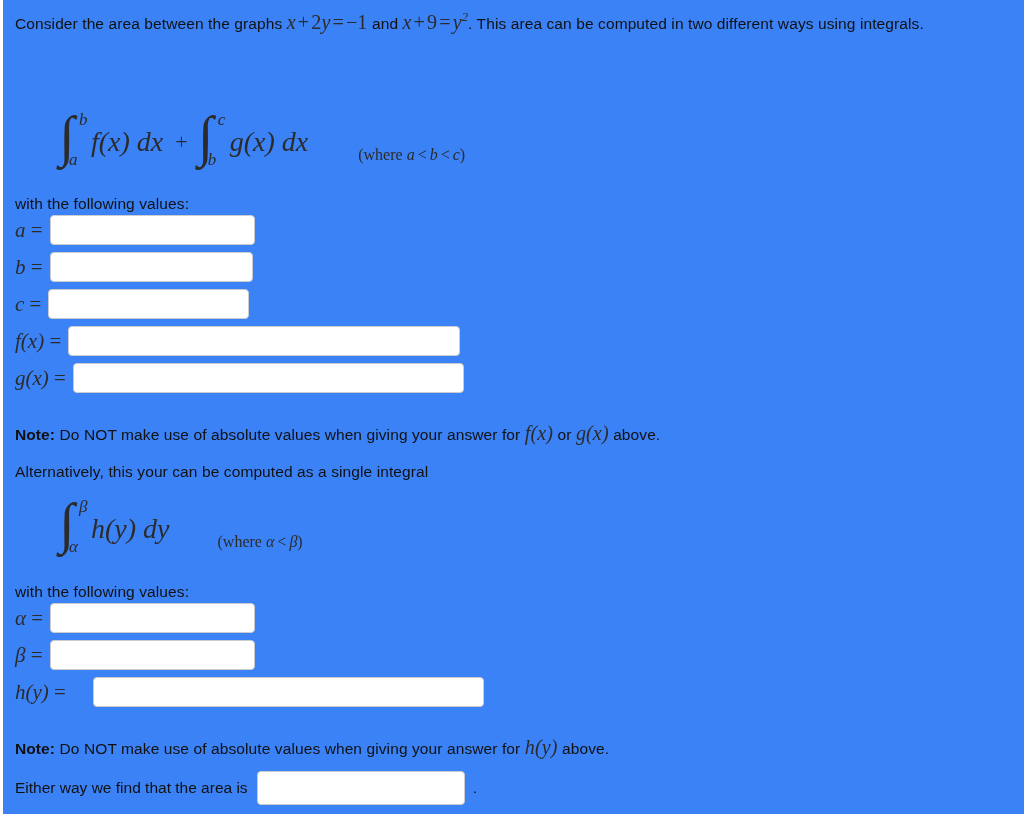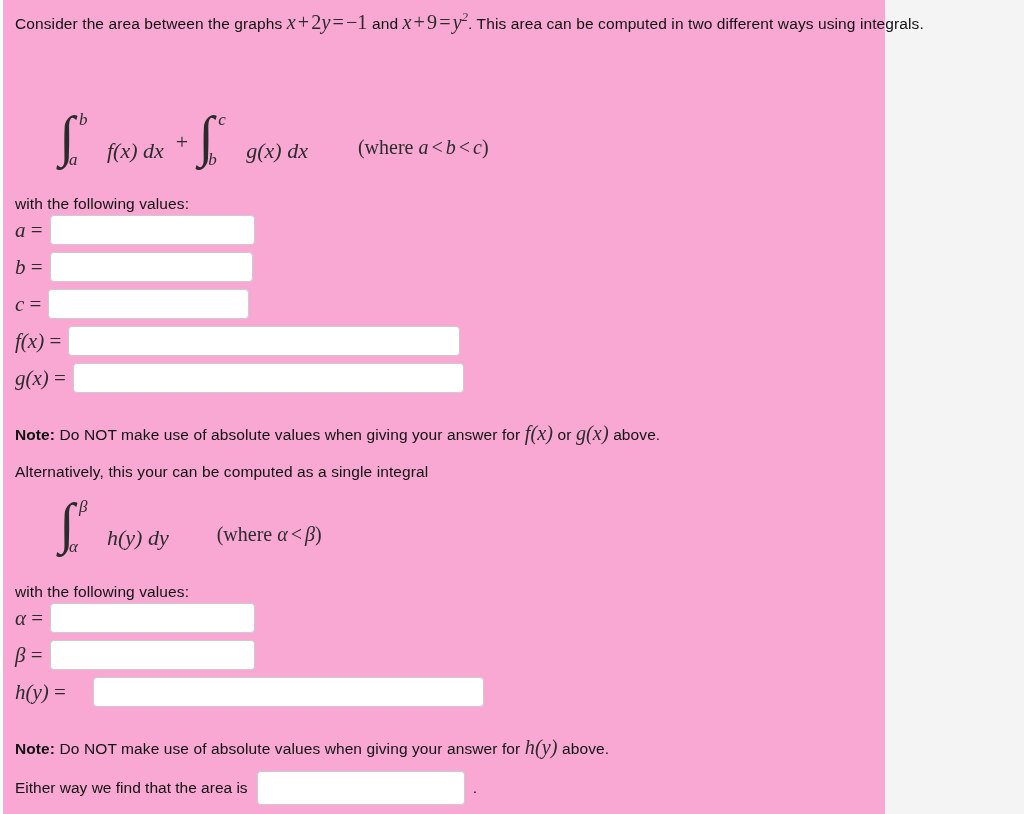--- a/index.html
+++ b/index.html
@@ -12,23 +12,23 @@
     background: #f4f4f4;
     font-family: "Liberation Sans", sans-serif;
     font-size: 15.5px;
     color: #111;
     overflow: hidden;
     position: relative;
   }
   .page {
     position: absolute;
     left: 0; top: 0;
-    width: 885px;
+    width: 1024px;
     height: 814px;
-    background: #f9a8d4;
+    background: #3b82f6;
     box-sizing: border-box;
     border-left: 3px solid #ffffff;
   }
   
   .para {
     position: absolute;
     left: 12px;
     line-height: 1.42;
     letter-spacing: 0.1px;
   }
@@ -75,43 +75,42 @@
   .intg .lo {
     position: absolute;
     left: 10px;
     top: 38px;
     font-size: 17px;
     font-style: italic;
   }
   .integrand {
     display: inline-block;
     vertical-align: middle;
-    font-size: 22px;
+    font-size: 28px;
     font-style: italic;
     padding: 0 2px;
     position: relative;
-    top: 10px;
-    margin-left: 16px;
+    top: 1px;
   }
   .plus {
     display: inline-block;
     vertical-align: middle;
     font-size: 22px;
     font-style: normal;
     padding: 0 10px;
     position: relative;
     top: 1px;
   }
   .cond {
     display: inline-block;
     vertical-align: middle;
-    font-size: 20px;
+    font-size: 16px;
     font-style: normal;
     position: relative;
-    top: 6px;
+    top: 14px;
   }
   .cond .v { font-style: italic; }
   .cond .o { font-style: normal; padding: 0 3px; }
 
   
   .row {
     position: absolute;
     display: flex;
     align-items: center;
   }

